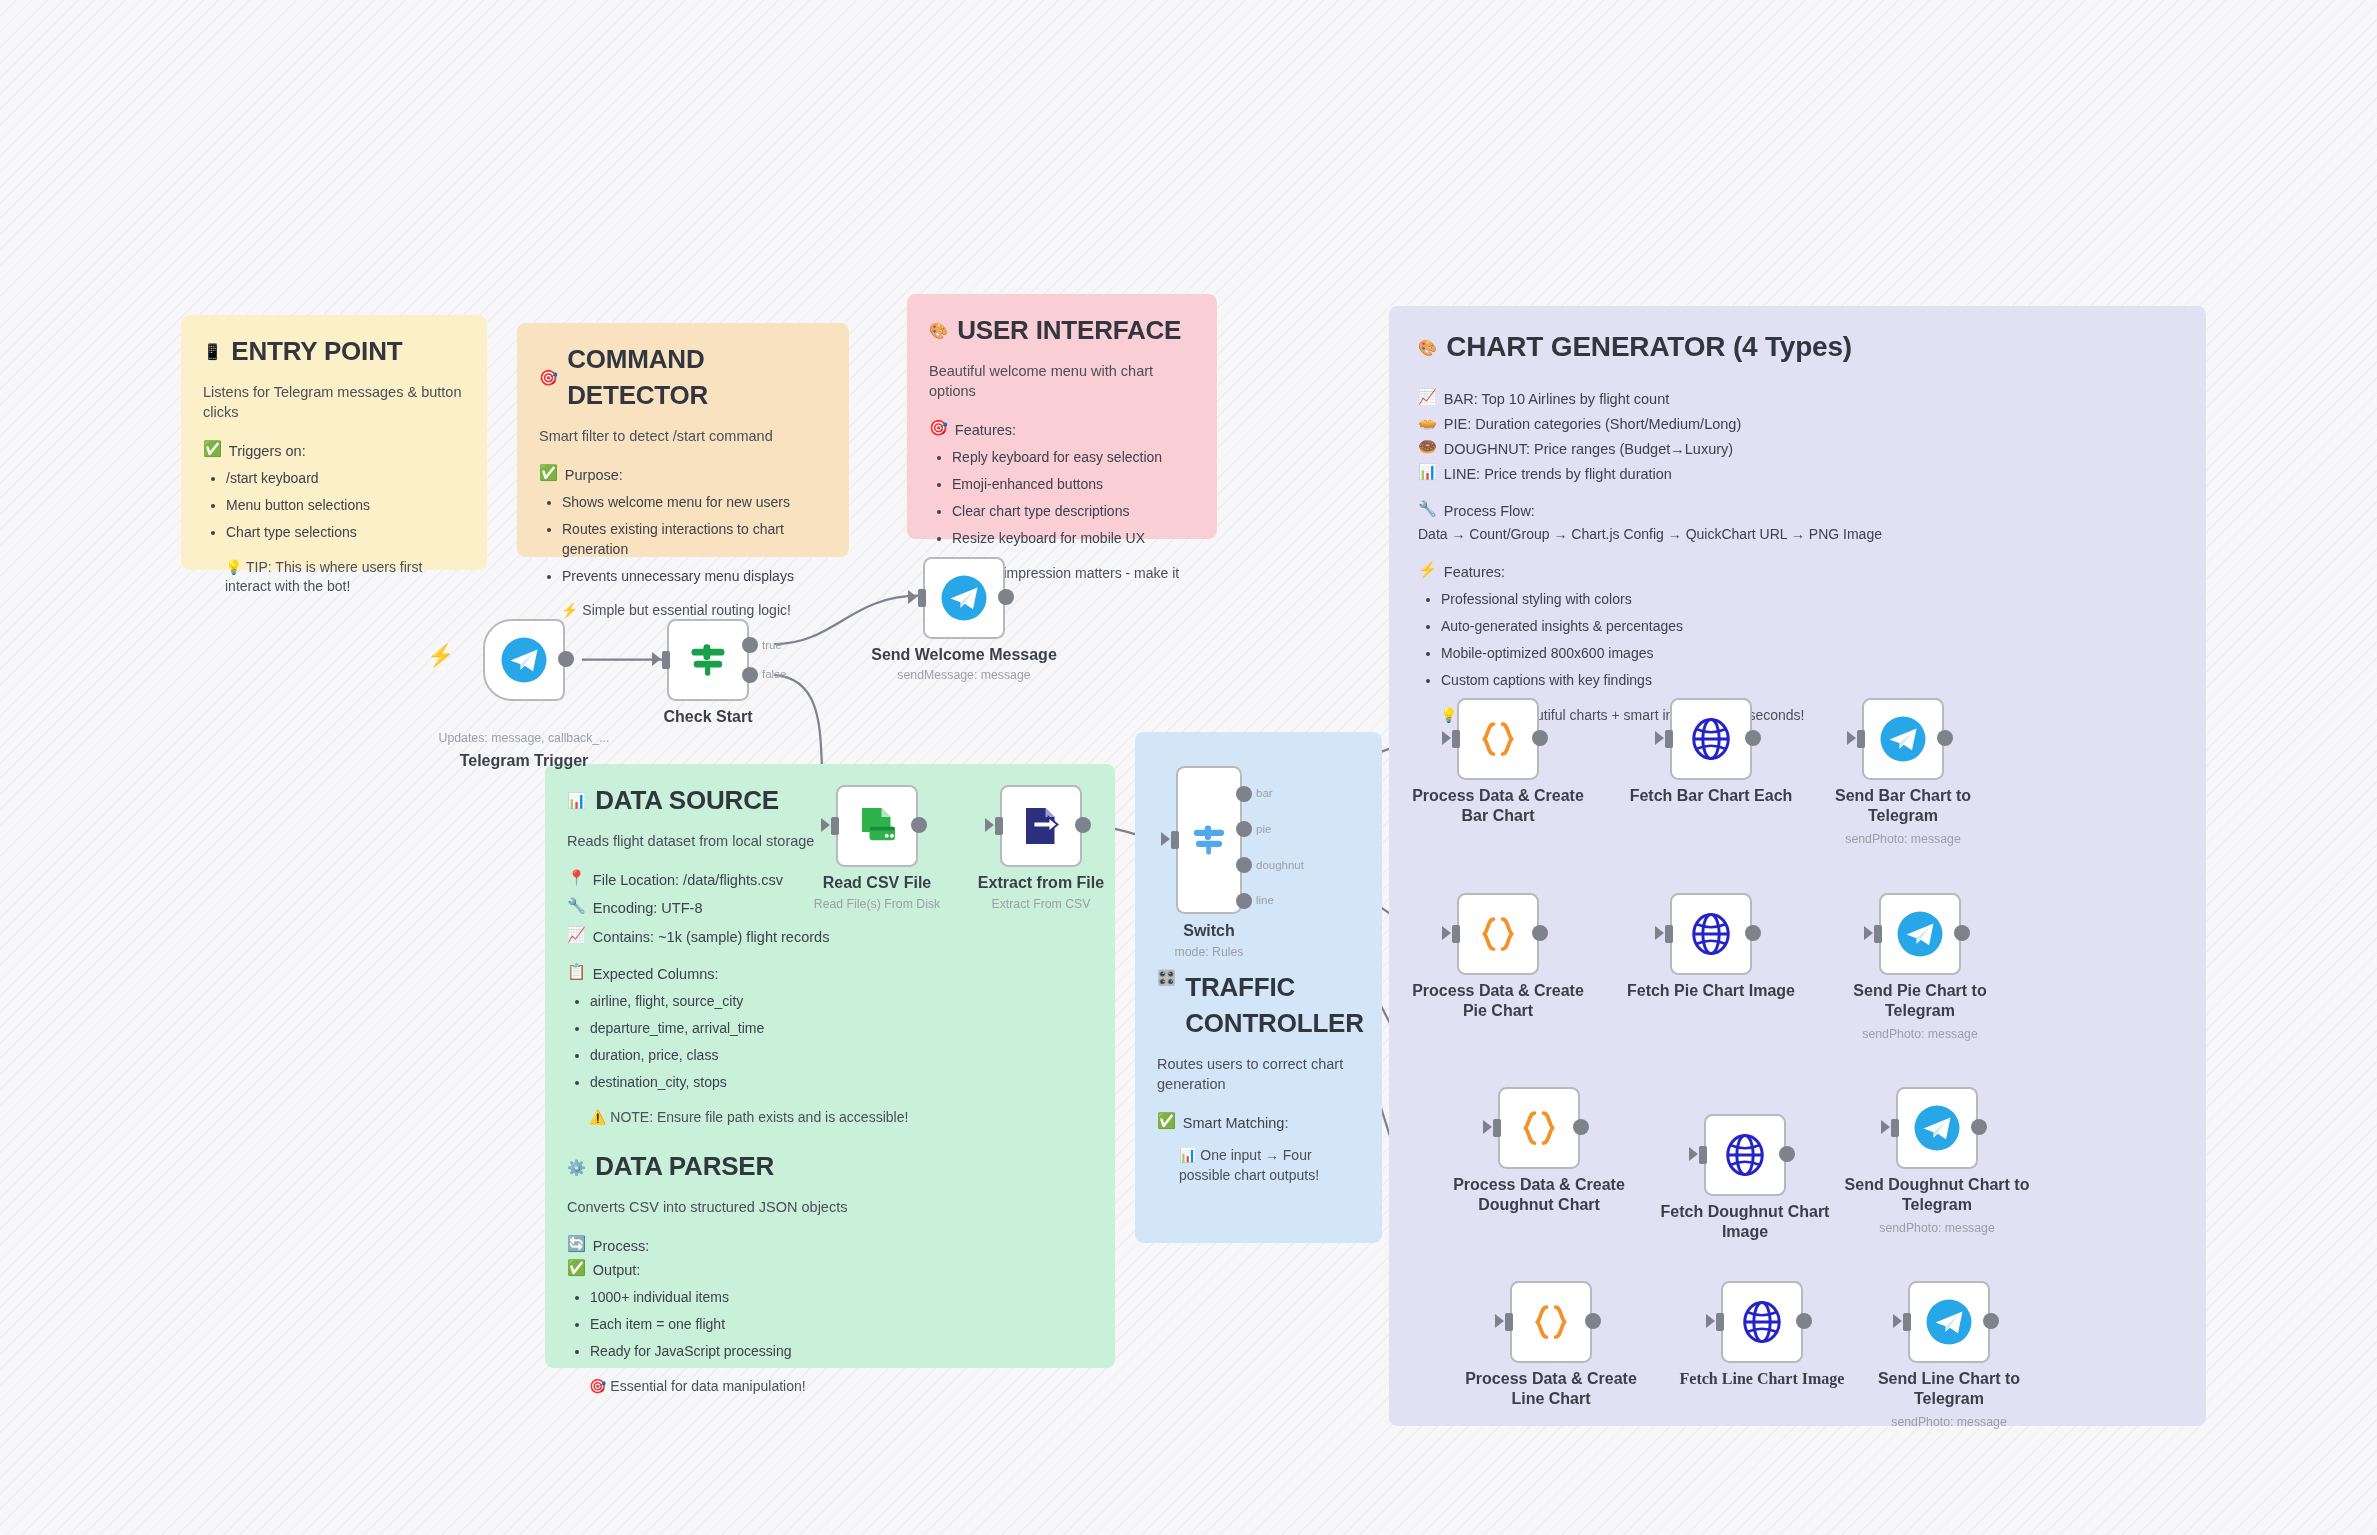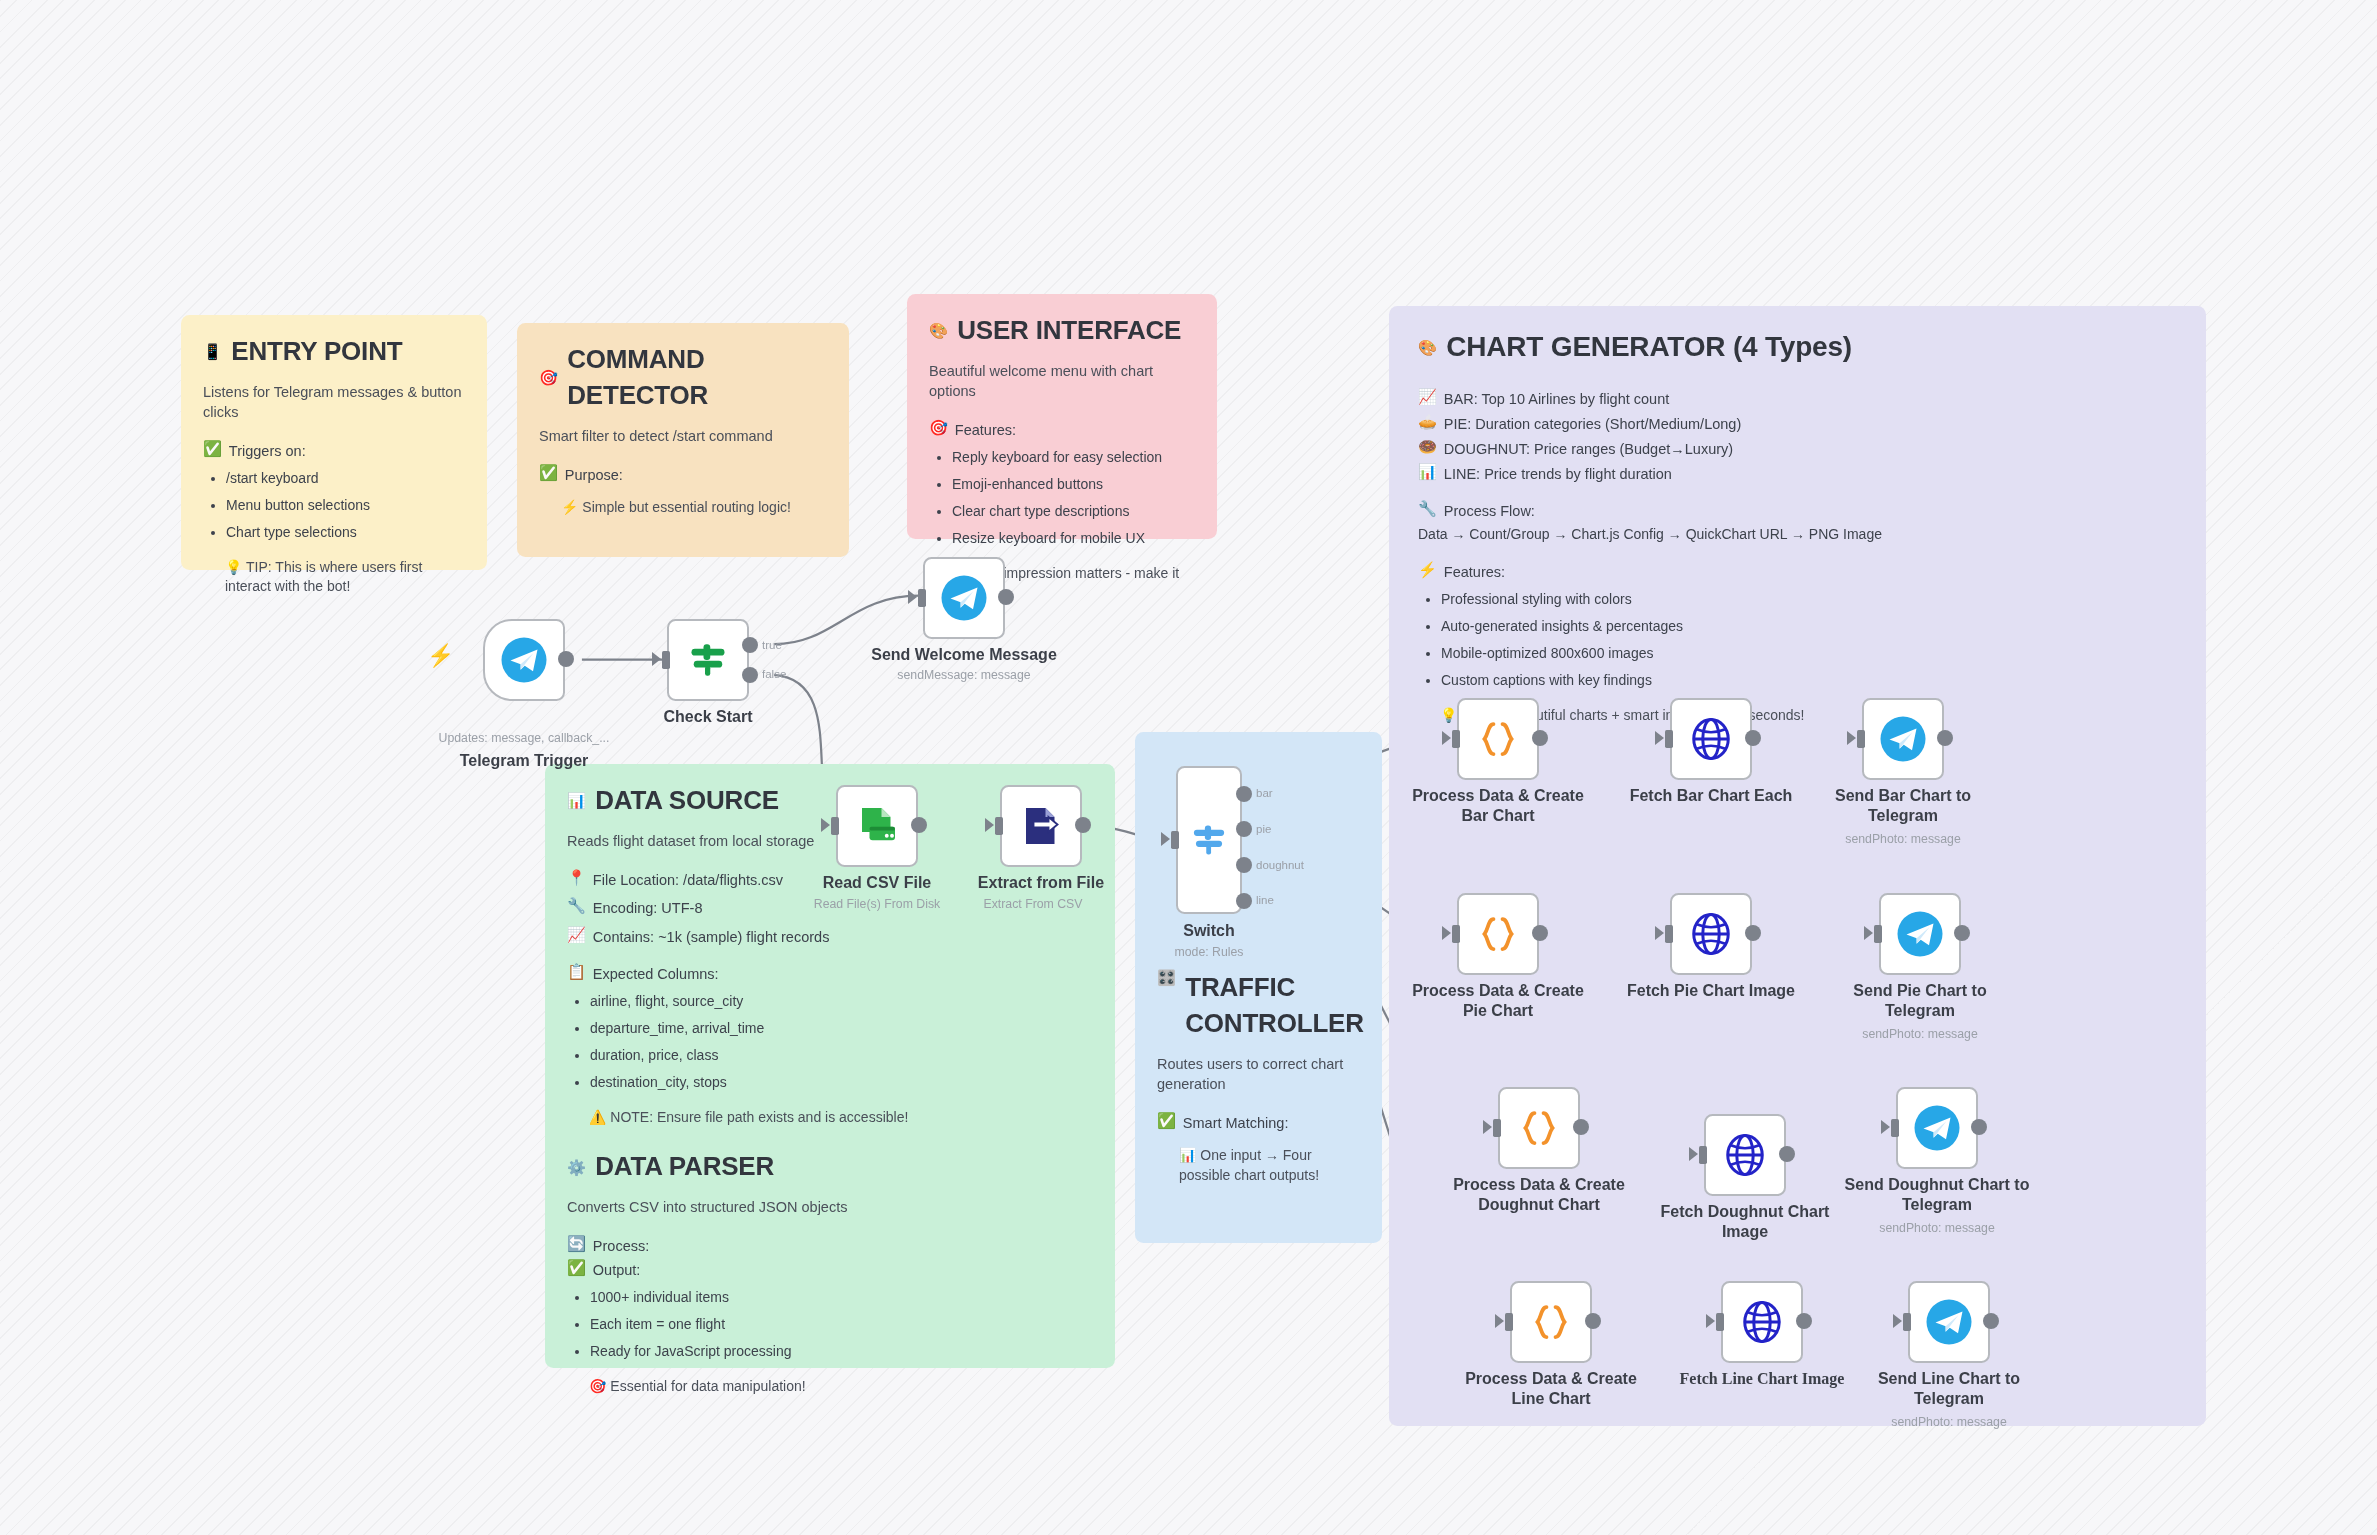--- a/index.html
+++ b/index.html
@@ -127,20 +127,25 @@
   <div class="note note-orange" style="left:517px;top:323px;width:332px;height:234px;">
     <h2>
       <span class="emo">🎯</span>
       <span>COMMAND DETECTOR</span>
     </h2>
     <p class="sub">Smart filter to detect /start command</p>
     <p class="lead">
       <span class="emo">✅</span>
       <span>Purpose:</span>
     </p>
+    <ul>
+      <li>Shows welcome menu for new users</li>
+      <li>Routes existing interactions to chart generation</li>
+      <li>Prevents unnecessary menu displays</li>
+    </ul>
     <p class="tip">⚡ Simple but essential routing logic!</p>
   </div>
 
   <div class="note note-pink" style="left:907px;top:294px;width:310px;height:245px;">
     <h2>
       <span class="emo">🎨</span>
       <span>USER INTERFACE</span>
     </h2>
     <p class="sub">Beautiful welcome menu with chart options</p>
     <p class="lead">
@@ -333,21 +338,21 @@
     <div class="port-in" style="left:-5.1px;top:31.5px;"></div>
     <div class="nbox">
       <svg class="ico" viewBox="0 0 64 64">
         <path d="M12 8 h26 l12 12 v36 h-38 Z" fill="#2b2f7e"></path>
         <path d="M38 8 v12 h12 Z" fill="#9aa0d6"></path>
         <path d="M22 26 h20 v-6 l12 10 l-12 10 v-6 h-20 Z" fill="#fff" stroke="#2b2f7e" stroke-width="2.5"></path>
       </svg>
     </div>
     <div class="port" style="left:75px;top:32px;"></div>
     <div class="nlabel" style="left:41px;">Extract from File</div>
-    <div class="nsub" style="left:33px;top:112px;">Extract From CSV</div>
+    <div class="nsub" style="left:41px;top:112px;">Extract From CSV</div>
   </div>
 
   <div class="node" style="left:1176px;top:766px;">
     <div class="arrowhead" style="left:-15.3px;top:66px;"></div>
     <div class="port-in" style="left:-5.1px;top:65px;"></div>
     <div class="nbox tall">
       <svg class="ico-sm" viewBox="0 0 64 64">
         <rect x="10" y="17" width="44" height="9" rx="4.5" fill="#52a8ec"></rect>
         <rect x="26" y="11" width="9" height="21" rx="4" fill="#52a8ec"></rect>
         <rect x="13" y="33" width="38" height="9" rx="4.5" fill="#52a8ec"></rect>

